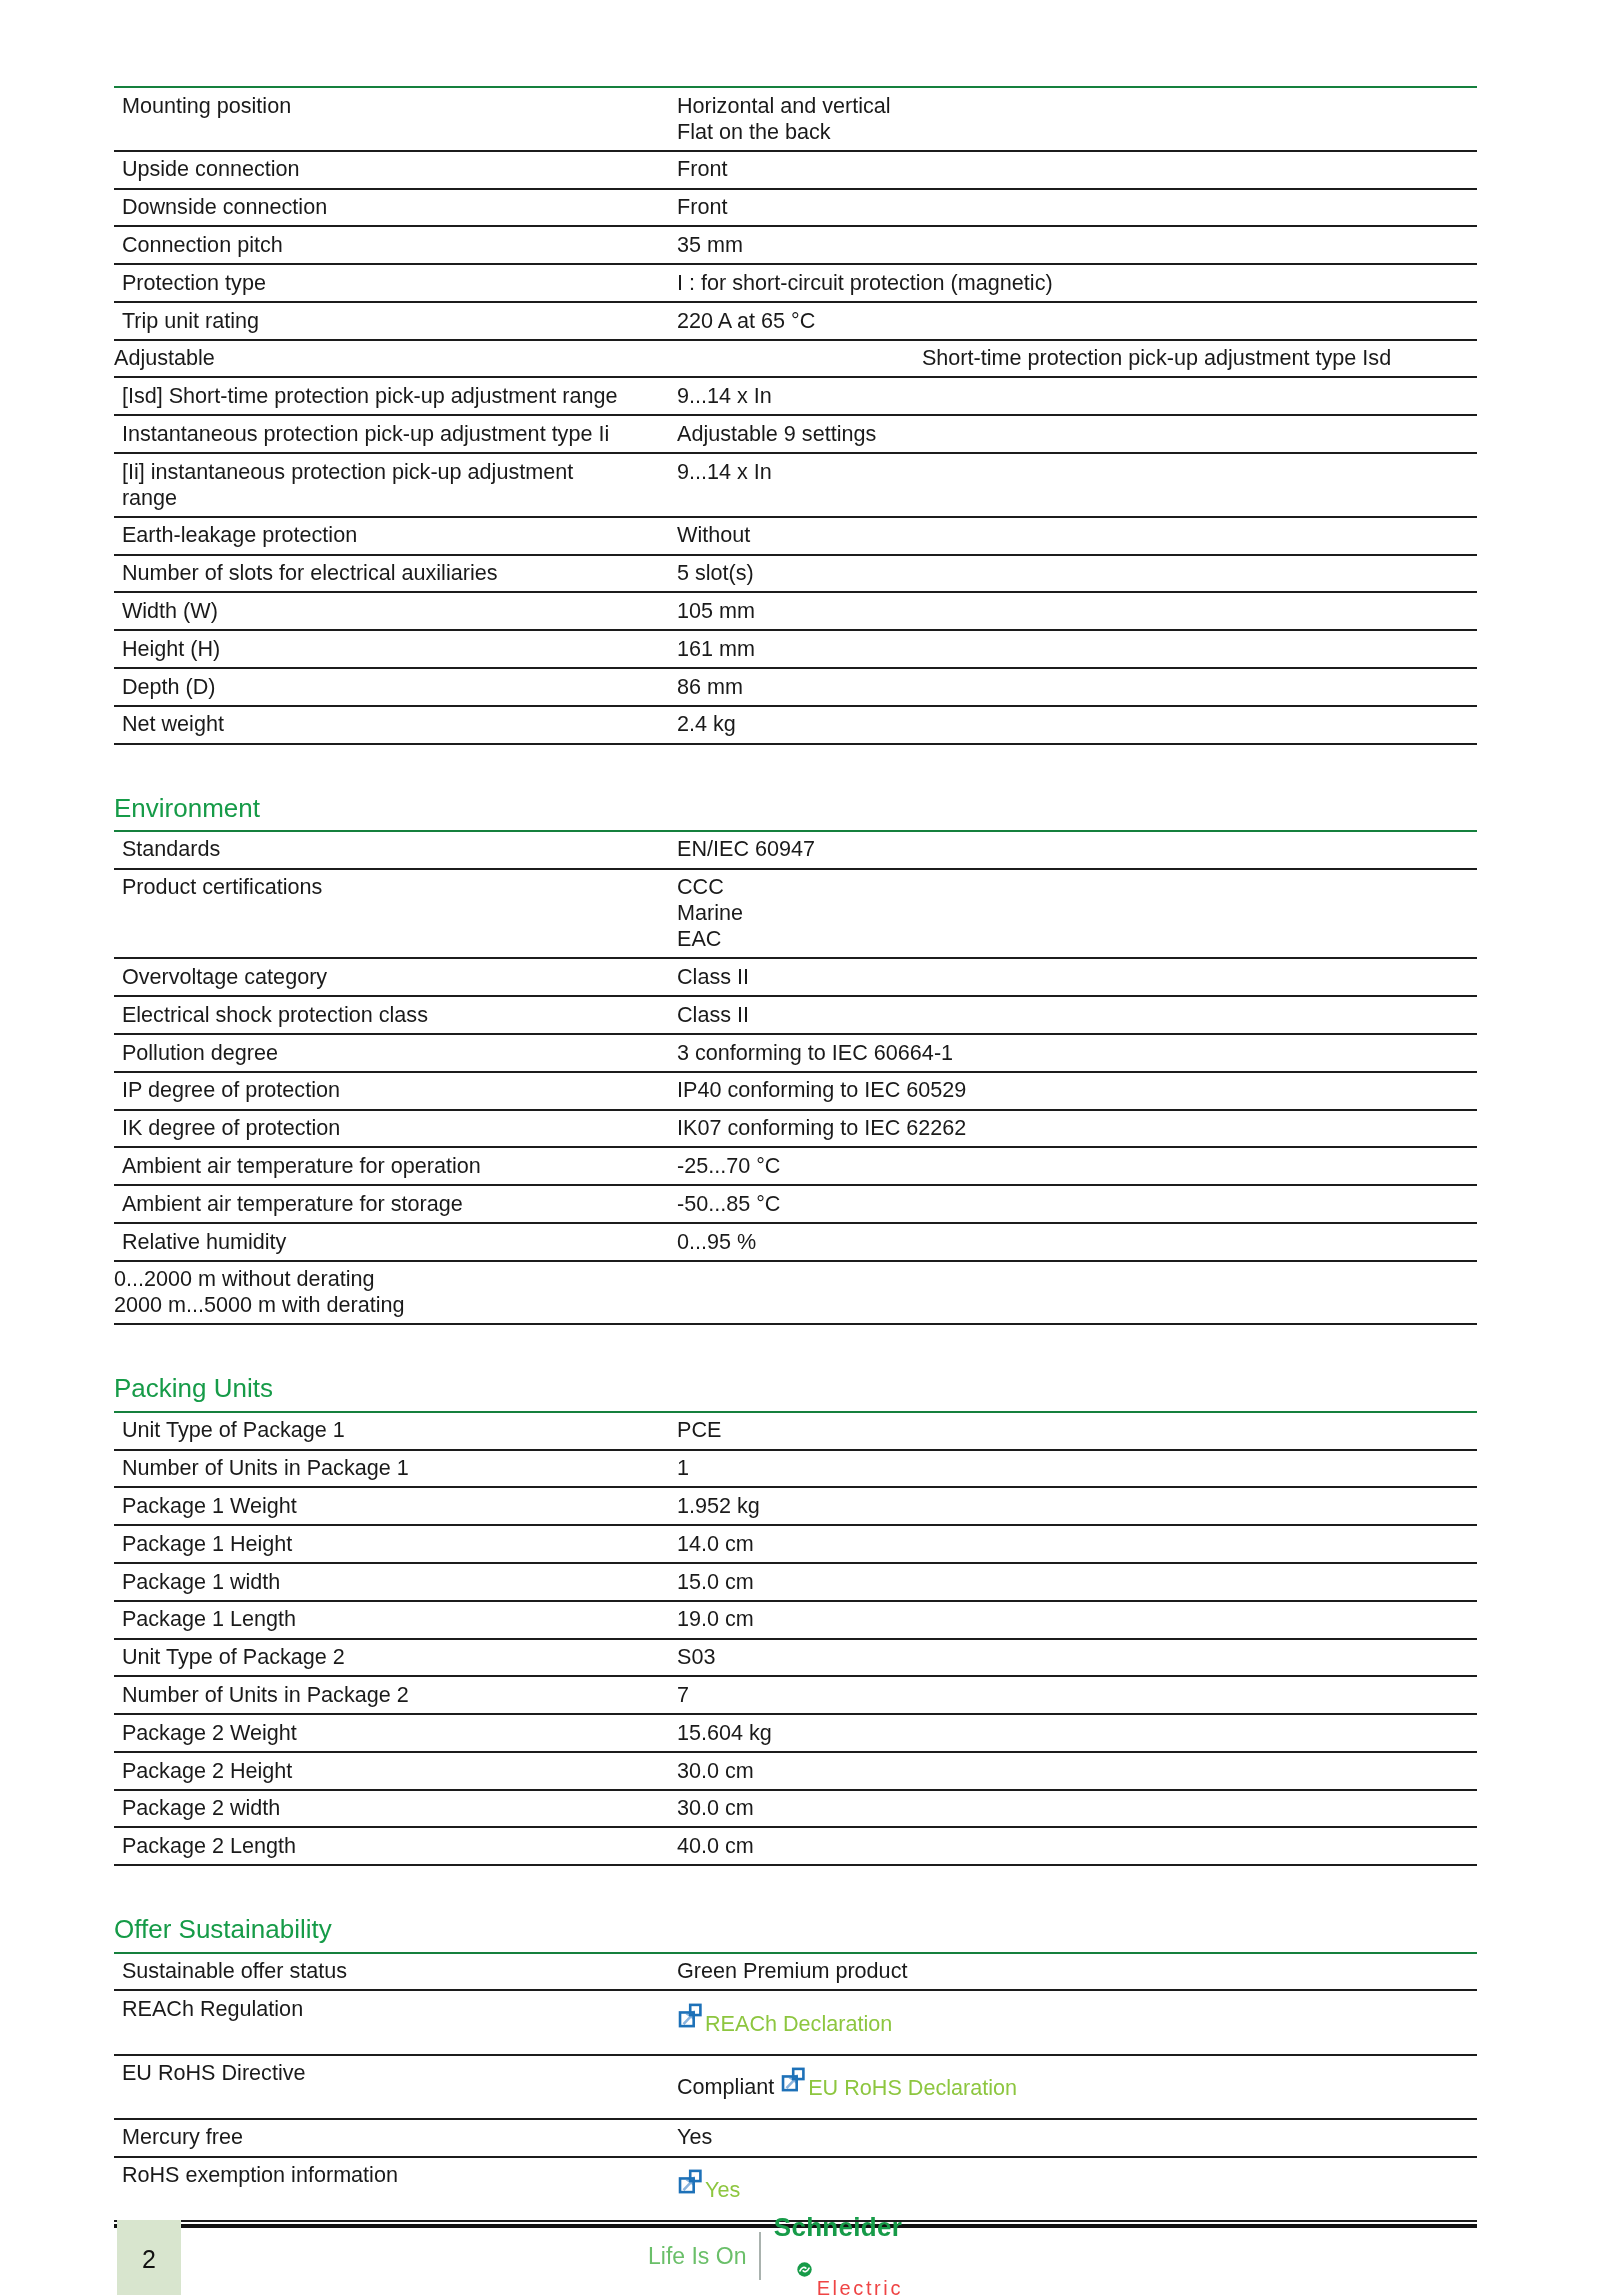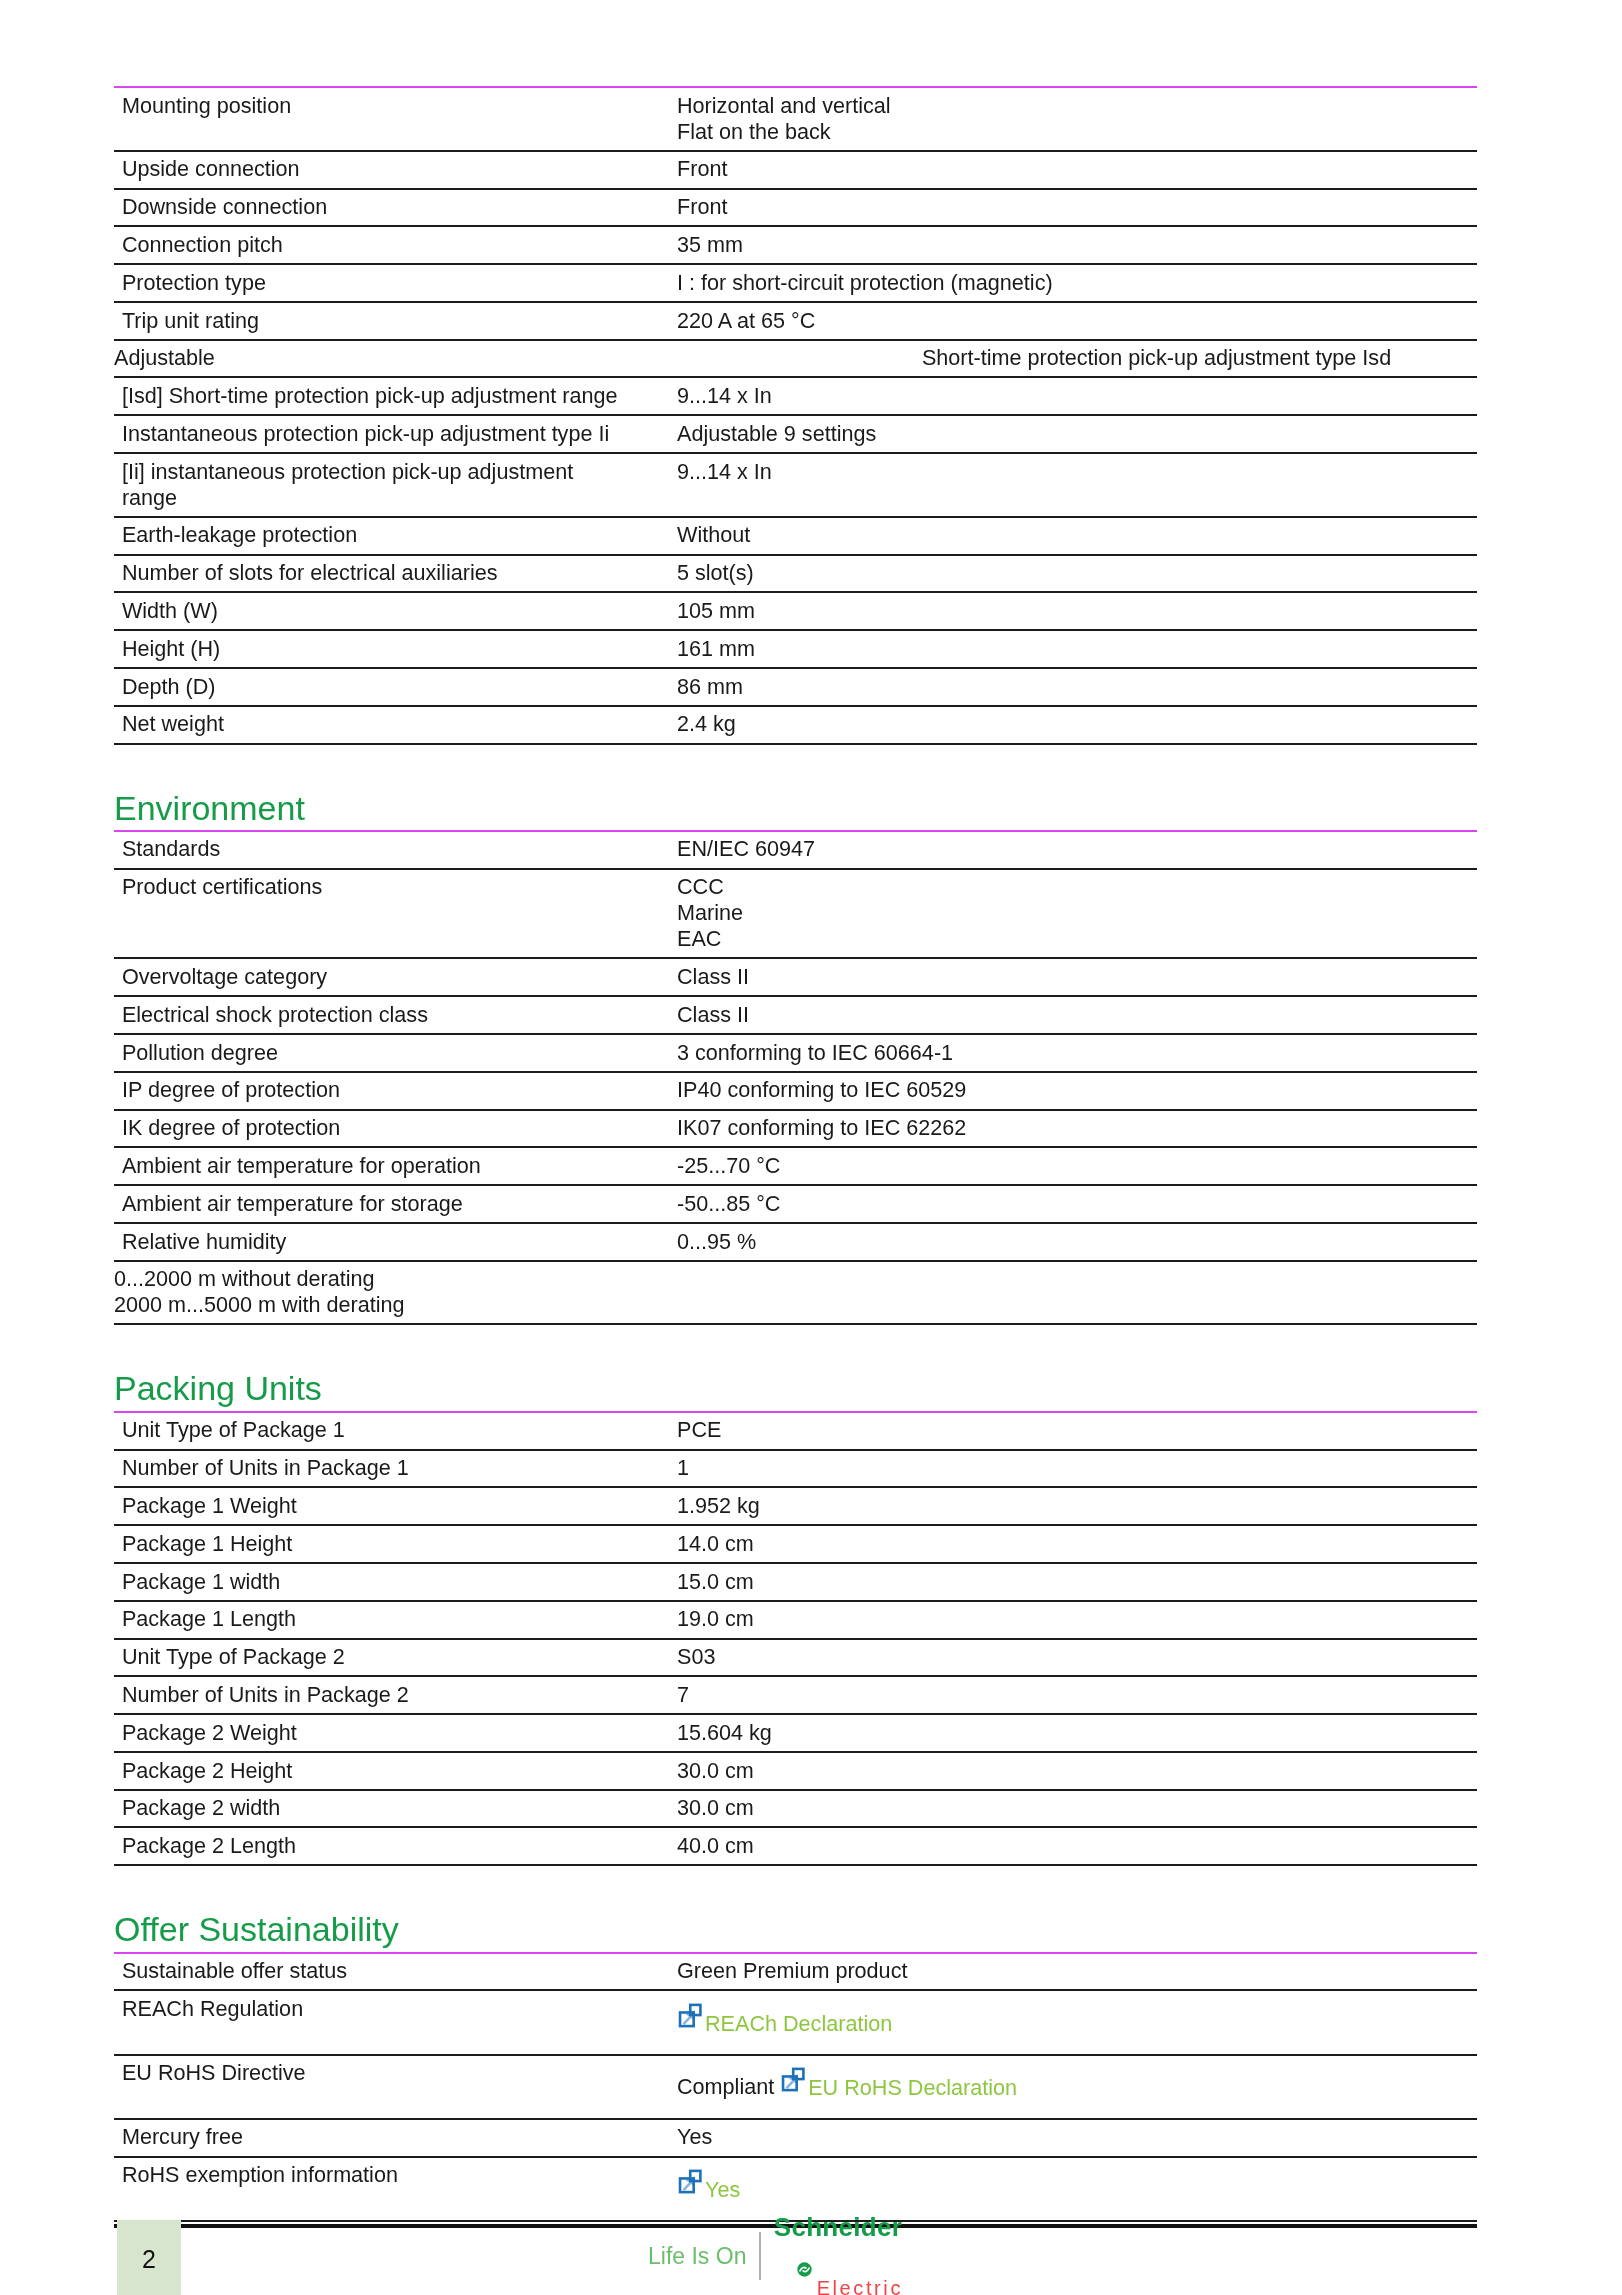--- a/index.html
+++ b/index.html
@@ -11,29 +11,29 @@
     color:#1a1a1a;
     overflow:hidden;
   }
   .content {
     position:absolute;
     left:114px; top:86px;
     width:1363px;
   }
   .section-title {
     color:#169b48;
-    font-size:34px;
+    font-size:26px;
     line-height:27.5px;
     font-weight:400;
     margin-top:50px;
     margin-bottom:7.9px;
   }
   .spec-table {
     width:100%;
-    border-top:2px solid #d946ef;
+    border-top:2px solid #15803d;
   }
   .spec-row {
     display:flex;
     border-bottom:2px solid #1c1c1c;
   }
   .cell {
     font-size:21.6px;
     line-height:26px;
     white-space:pre-line;
   }

